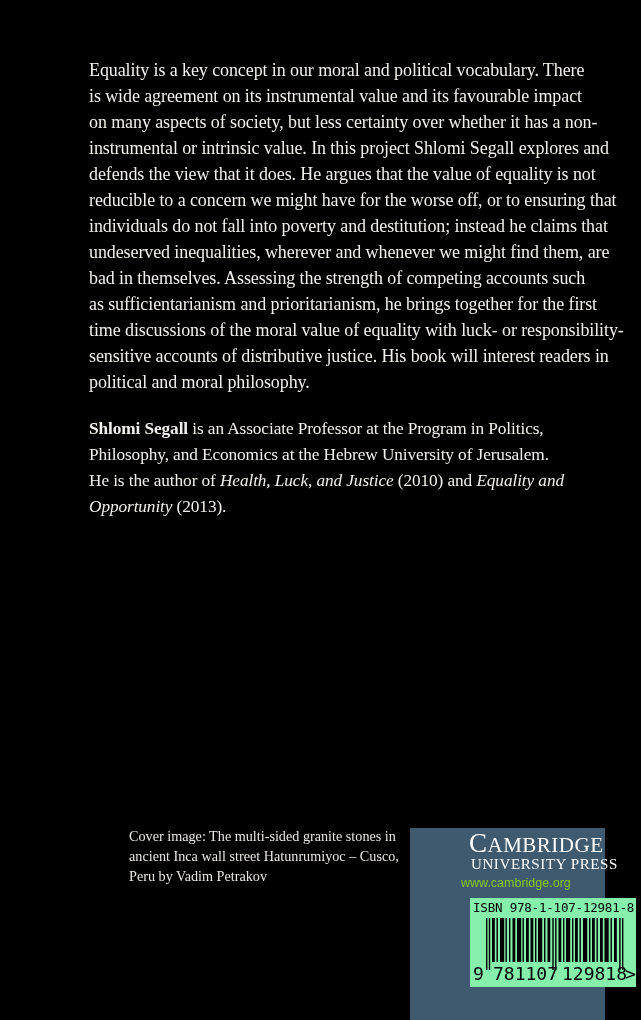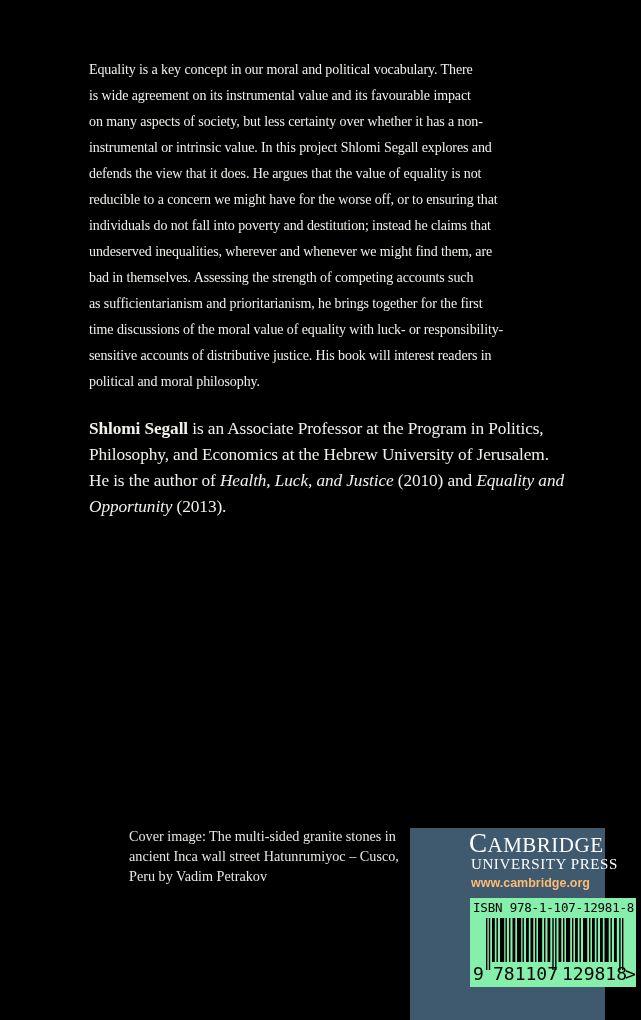--- a/index.html
+++ b/index.html
@@ -13,21 +13,21 @@
       position: relative;
       overflow: hidden;
       font-family: "Liberation Serif", "DejaVu Serif", serif;
       color: #f2f0ec;
     }
     .blurb {
       position: absolute;
       left: 89px;
       top: 57px;
       width: 500px;
-      font-size: 14px;
+      font-size: 18px;
       line-height: 26px;
       letter-spacing: -0.1px;
     }
     .blurb .line {
       display: block;
       white-space: nowrap;
     }
     .bio {
       position: absolute;
       left: 89px;
@@ -79,25 +79,25 @@
       top: 27px;
       font-family: "Liberation Serif", "DejaVu Serif", serif;
       color: #ffffff;
       font-size: 15px;
       letter-spacing: 0.6px;
       line-height: 18px;
       white-space: nowrap;
     }
     .cup-url {
       position: absolute;
-      left: 61px;
+      left: 51px;
       top: 48px;
       font-family: "Liberation Sans", "DejaVu Sans", sans-serif;
-      font-weight: bold;
-      color: #fdba74;
+      font-weight: normal;
+      color: #84cc16;
       font-size: 12.5px;
       line-height: 15px;
       white-space: nowrap;
     }
     .barcode-box {
       position: absolute;
       left: 60px;
       top: 70px;
       width: 166px;
       height: 89px;

